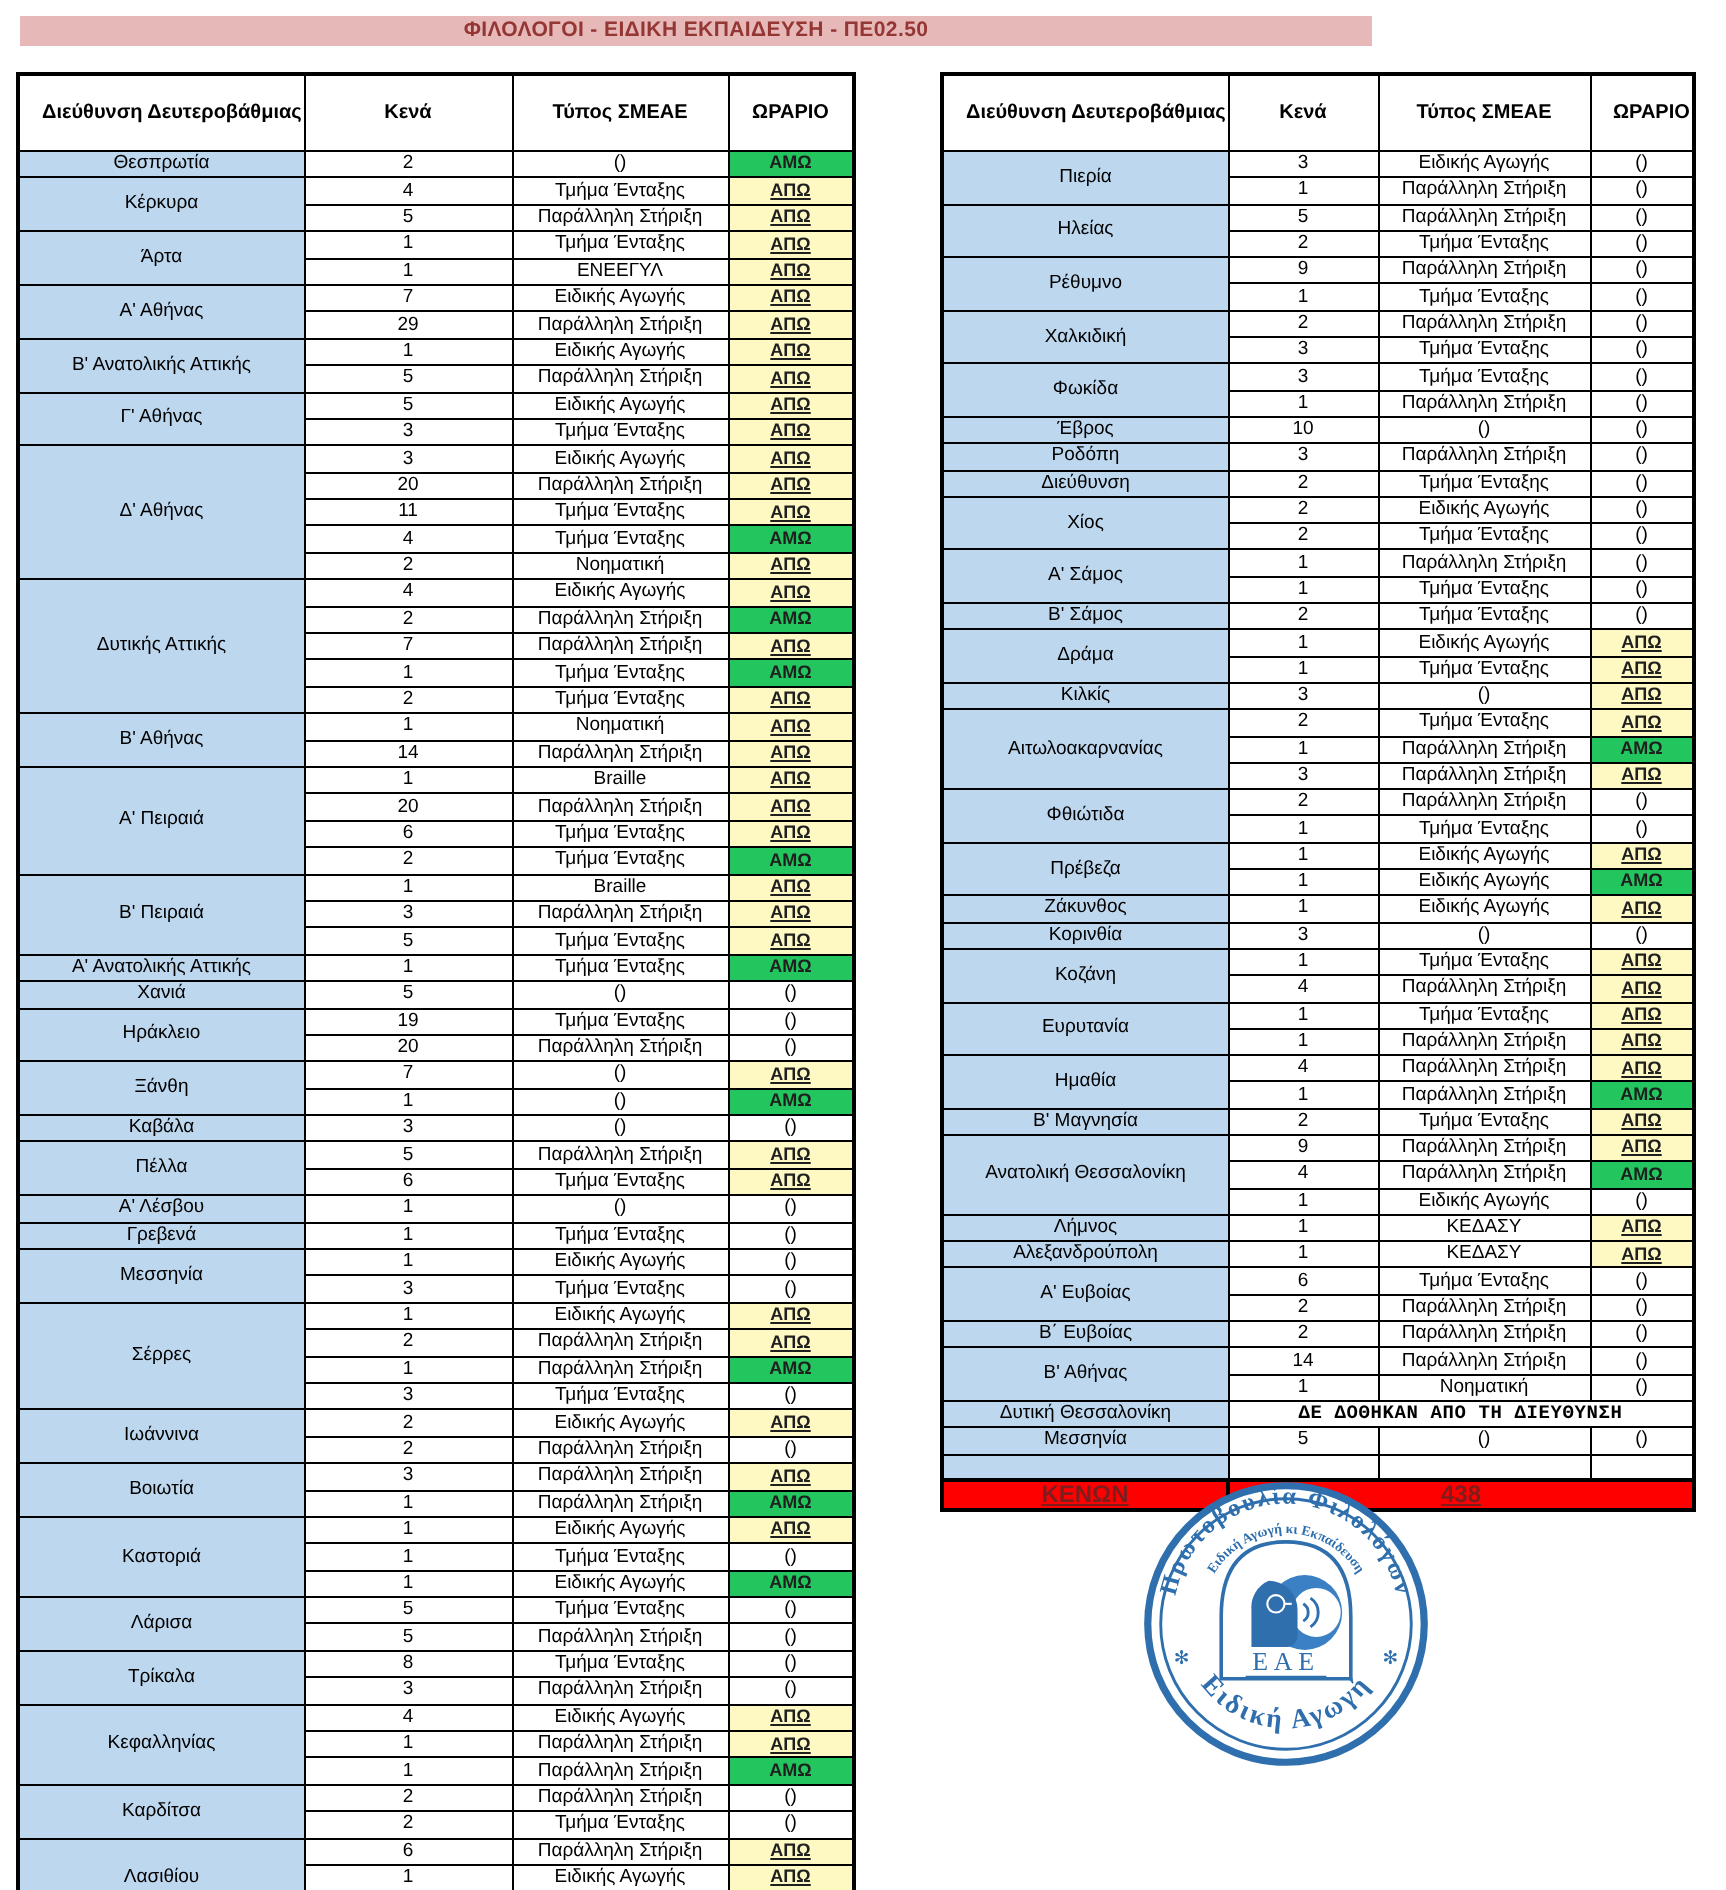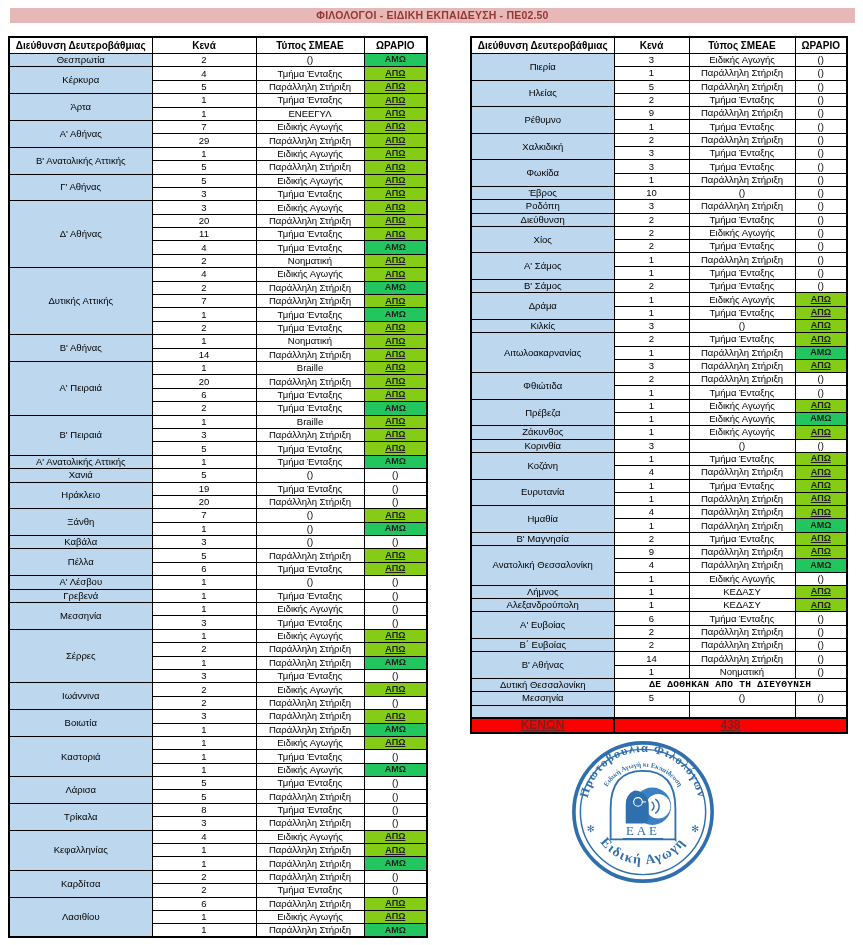--- a/index.html
+++ b/index.html
@@ -1,44 +1,44 @@
 <!DOCTYPE html>
 <html><head>
 <meta charset="utf-8">
 <style>
   html,body{margin:0;padding:0;}
   body{
     width:863px;height:945px;position:relative;background:#ffffff;
     font-family:"Liberation Sans", sans-serif;color:#000;
   }
   .title-bar{
-    position:absolute;left:10px;top:8px;width:845px;height:15px;
+    position:absolute;left:10px;top:8px;width:676px;height:15px;
     background:#e6b8b7;color:#943634;font-weight:bold;font-size:10.5px;
     line-height:15px;text-align:center;letter-spacing:.2px;
   }
   table.data-table{
     border-collapse:collapse;table-layout:fixed;position:absolute;
     border:2px solid #000;background:#fff;
   }
   #left-table{left:8px;top:36px;width:418px;}
   #right-table{left:470px;top:36px;width:376px;}
   .data-table th{
     border:1px solid #000;background:#fff;font-weight:bold;font-size:10px;
-    height:15px;padding:0;text-align:center;white-space:nowrap;overflow:hidden;
+    height:15px;padding:11px;text-align:center;white-space:nowrap;overflow:hidden;
   }
   .data-table td{
     border:1px solid #000;font-size:9.5px;text-align:center;padding:0 2px;
     white-space:nowrap;overflow:hidden;line-height:1.05;
   }
   #left-table tr{height:13.4px;}
   #right-table tr{height:13.3px;}
   td.district{background:#bdd7ee;}
   tr.group-start td{border-top:1.6px solid #000;}
   td.sched{font-weight:bold;font-size:9px;color:#1f1f1f;}
-  td.s-green{background:#84cc16;text-decoration:underline;margin-left:16px;}
+  td.s-green{background:#fef9c3;text-decoration:underline;margin-left:16px;}
   td.s-orange{background:#22c55e;}
   td.note-cell{font-size:9.5px;font-weight:bold;letter-spacing:.3px;font-family:Liberation Mono, monospace;}
   tr.total-row{height:19px;margin-top:20px;}
   tr.total-row td{
     background:#ff0000;color:#7f1d1d;font-weight:bold;font-size:12px;
     border:2.5px solid #000;text-decoration:underline;
   }
   .logo-wrap{position:absolute;left:569px;top:740px;width:148px;height:144px;}
   .logo-wrap svg{width:100%;height:100%;}
 </style>

